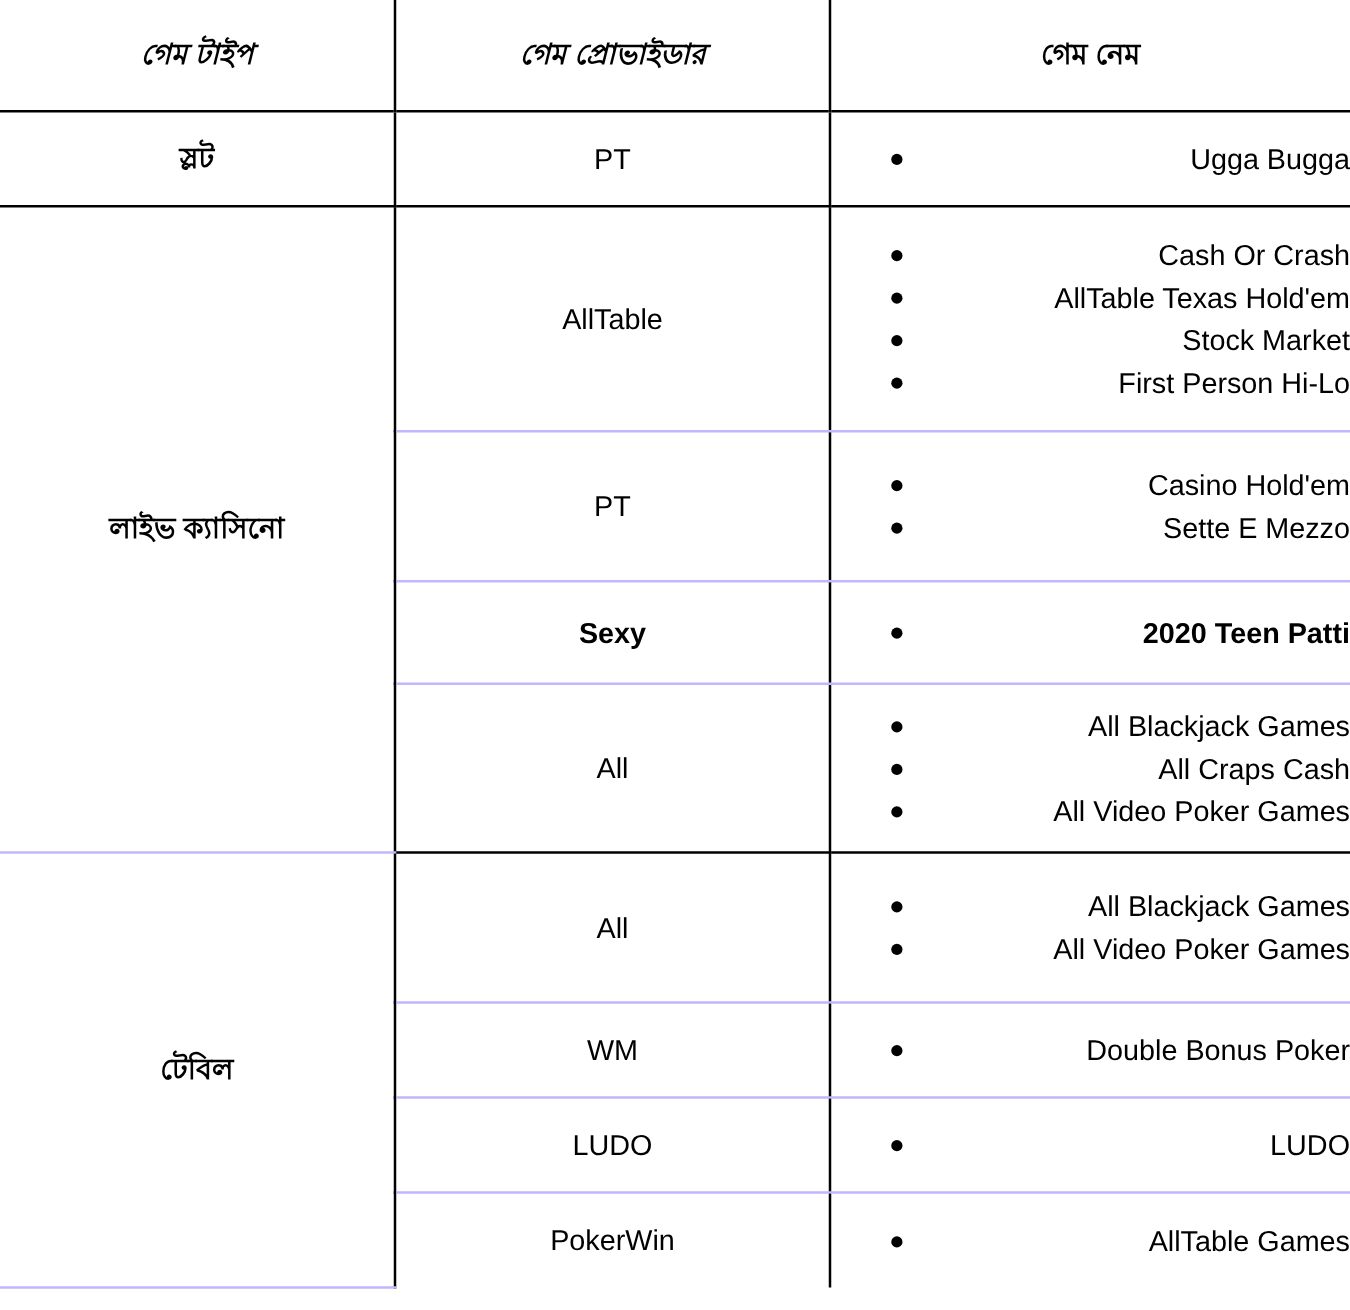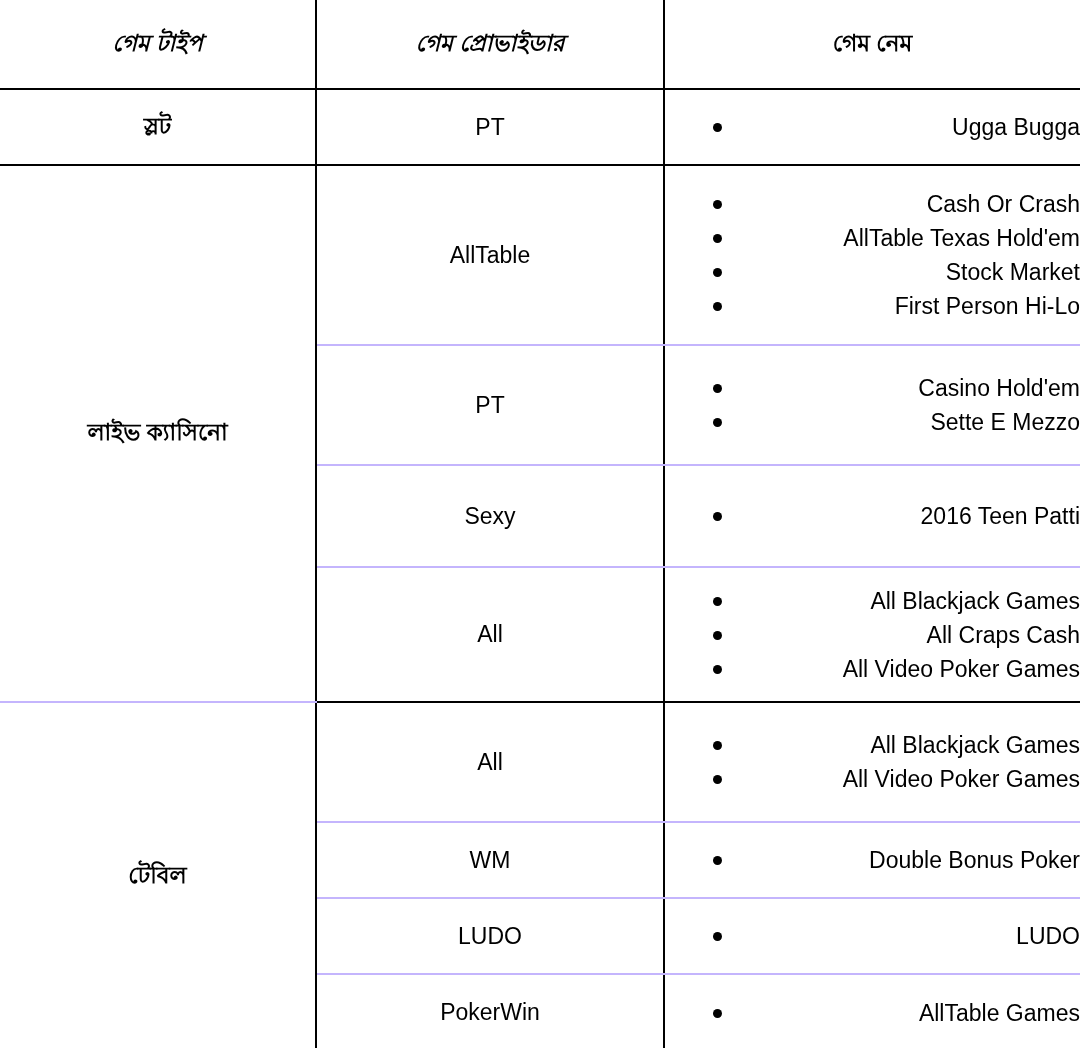--- a/index.html
+++ b/index.html
@@ -86,21 +86,21 @@
     content: "";
     position: absolute;
     left: 2px;
     top: 13px;
     width: 9px;
     height: 9px;
     border-radius: 50%;
     background: #000;
   }
   .rowh-sm { height: 76px; margin-top: 12px; }
-  .rowh-md { height: 102px; }
+  .rowh-md { height: 82px; font-weight: bold; }
   .rowh-lg { height: 120px; }
   .rowh-xl { height: 180px; }
   .rowh-xxl { height: 135px; }
 </style>
 </head>
 <body>
 
 <table class="game-table">
   <colgroup>
     <col class="col-type">
@@ -144,21 +144,21 @@
         <ul class="game-list">
           <li>Casino Hold'em</li>
           <li>Sette E Mezzo</li>
         </ul>
       </td>
     </tr>
     <tr class="row-sep rowh-md">
       <td class="cell-provider">Sexy</td>
       <td class="cell-name">
         <ul class="game-list">
-          <li>2016 Teen Patti</li>
+          <li>2020 Teen Patti</li>
         </ul>
       </td>
     </tr>
     <tr class="group-end rowh-xxl">
       <td class="cell-provider">All</td>
       <td class="cell-name">
         <ul class="game-list">
           <li>All Blackjack Games</li>
           <li>All Craps Cash</li>
           <li>All Video Poker Games</li>

